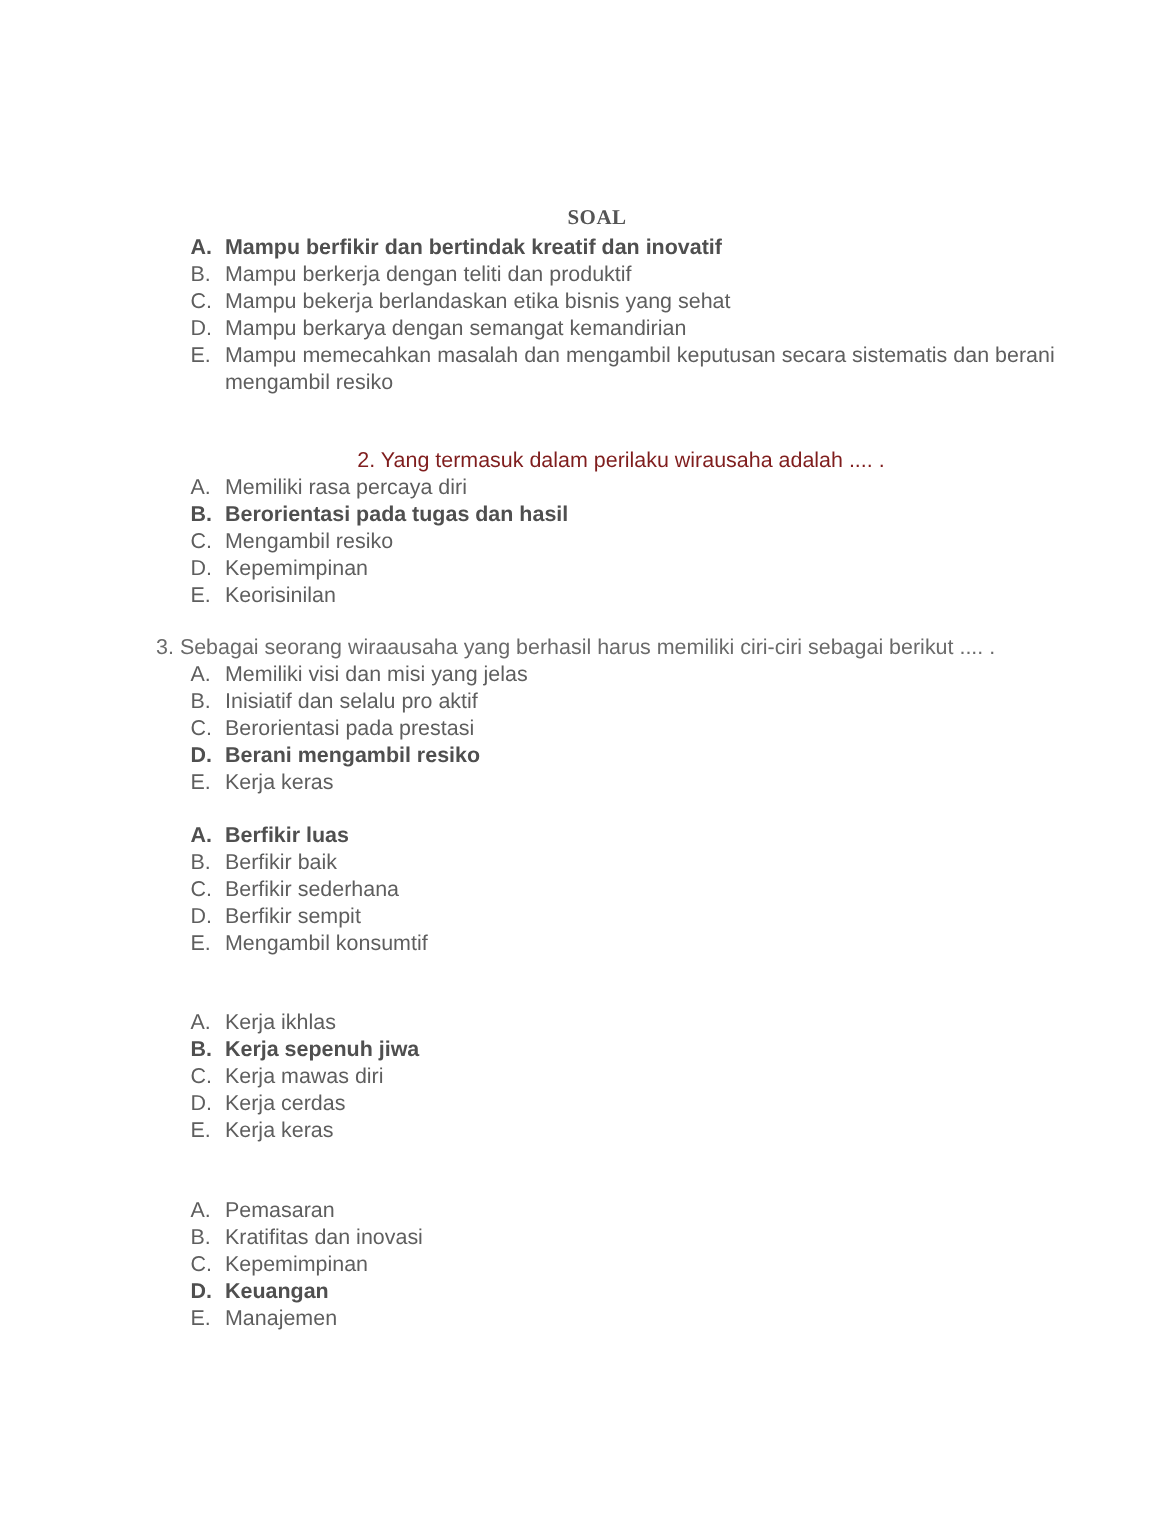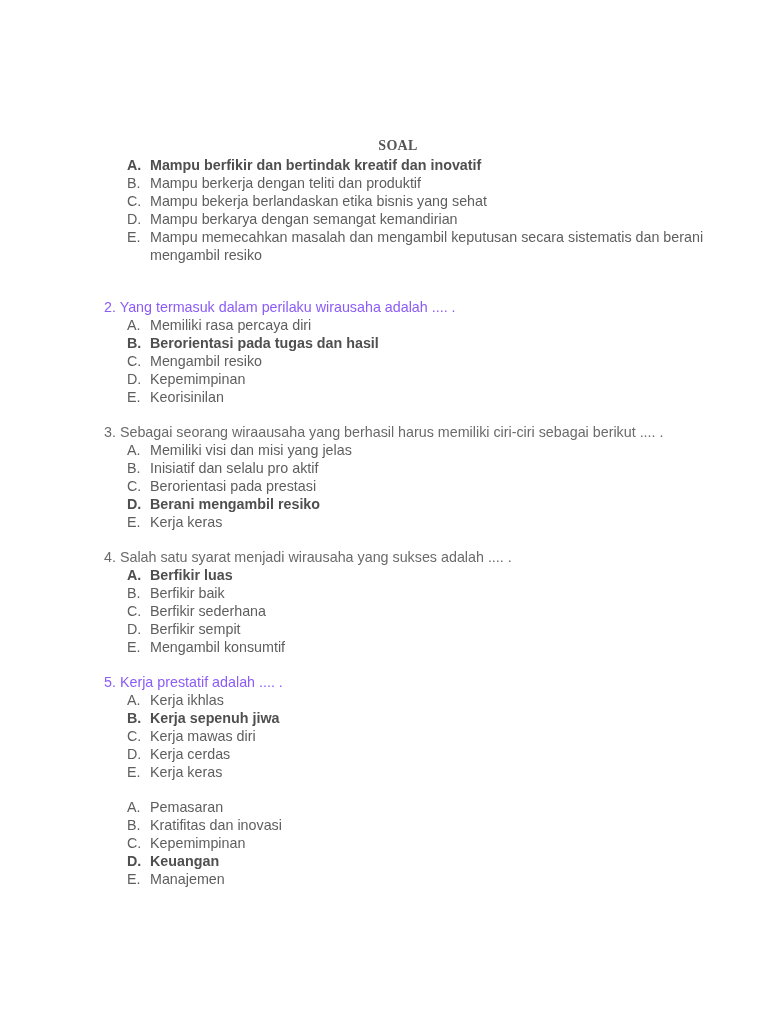--- a/index.html
+++ b/index.html
@@ -40,21 +40,22 @@
       left: 90px;
       width: 620px;
       font-size: 14.3px;
       line-height: 18px;
     }
     .q-stem {
       color: #6a6a6a;
       white-space: nowrap;
     }
     .q-stem.light {
-      color: #8b5cf6;
+      color: #7f1d1d;
+      text-align: center;
     }
     .q-stem .num {
       display: inline-block;
     }
     .q-stem .num.padded {
       width: 21px;
     }
     .options {
       margin: 0;
       padding: 0;
@@ -161,23 +162,20 @@
           <span class="text">Berani mengambil resiko</span>
         </li>
       <li class="option">
           <span class="letter">E.</span>
           <span class="text">Kerja keras</span>
         </li>
     </ul>
   </div>
 
   <div class="question" style="top:540px;">
-    <div class="q-stem">
-      <span class="num">4.</span> <span>Salah satu syarat menjadi wirausaha yang sukses adalah .... .</span>
-    </div>
     <ul class="options">
       <li class="option correct">
           <span class="letter">A.</span>
           <span class="text">Berfikir luas</span>
         </li>
       <li class="option">
           <span class="letter">B.</span>
           <span class="text">Berfikir baik</span>
         </li>
       <li class="option">
@@ -189,23 +187,20 @@
           <span class="text">Berfikir sempit</span>
         </li>
       <li class="option">
           <span class="letter">E.</span>
           <span class="text">Mengambil konsumtif</span>
         </li>
     </ul>
   </div>
 
   <div class="question" style="top:665px;">
-    <div class="q-stem light">
-      <span class="num">5.</span> <span>Kerja prestatif adalah .... .</span>
-    </div>
     <ul class="options">
       <li class="option">
           <span class="letter">A.</span>
           <span class="text">Kerja ikhlas</span>
         </li>
       <li class="option correct">
           <span class="letter">B.</span>
           <span class="text">Kerja sepenuh jiwa</span>
         </li>
       <li class="option">

